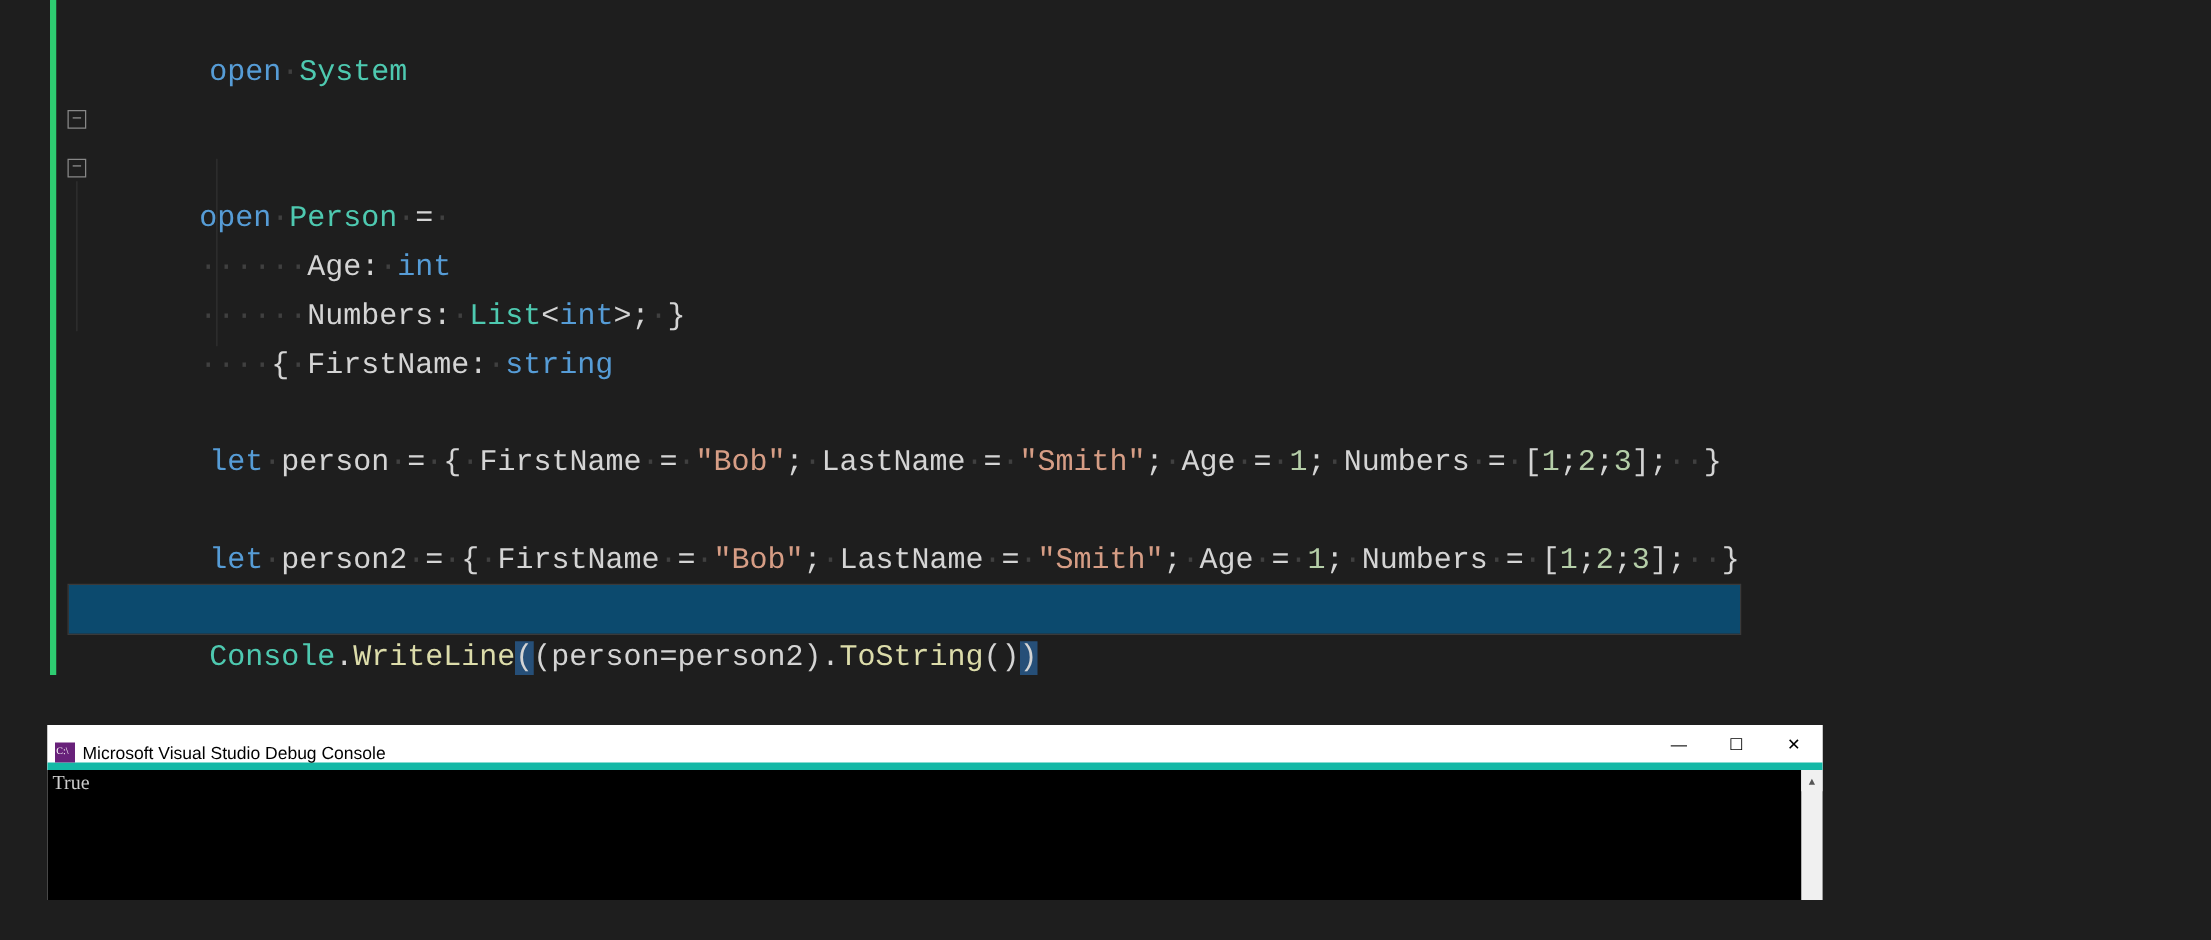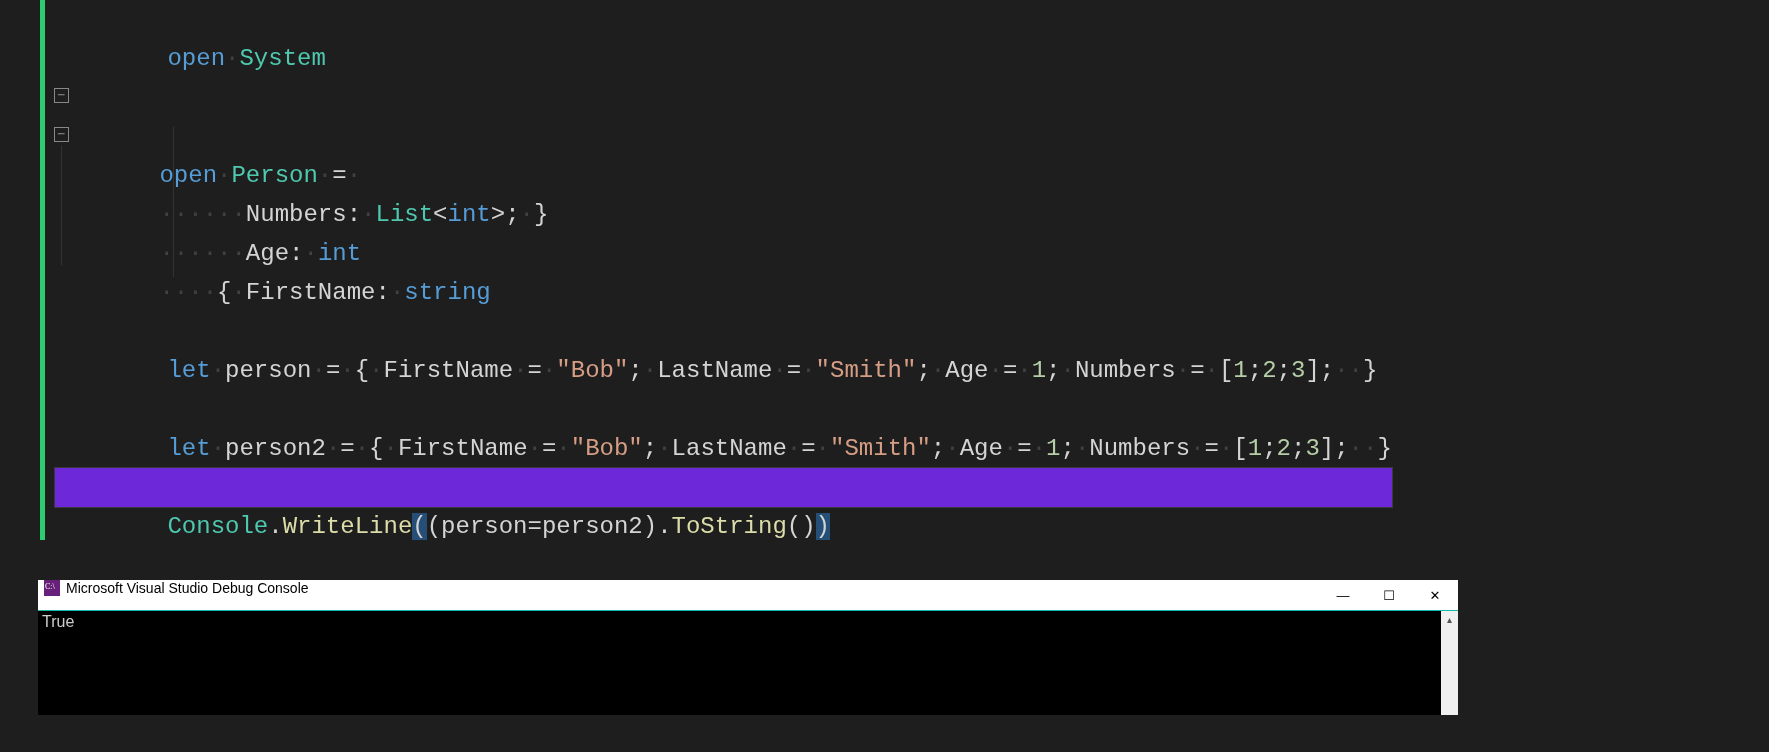--- a/index.html
+++ b/index.html
@@ -10,28 +10,28 @@
 .fold{position:absolute;left:-1px;top:10px;width:13px;height:13px;border:1px solid #888;background:#1e1e1e;font-size:13px;line-height:11px;text-align:center;color:#888;font-family:monospace}
 .kw{color:#569cd6}
 .typ{color:#4ec9b0}
 .ident{color:#dcdcaa}
 .ws{color:#404040}
 .pn{color:#d4d4d4}
 .prop{color:#d4d4d4}
 .str{color:#d69d85}
 .num{color:#b5cea8}
 .hl{background:#264f78}
-.curline{background:#6d28d9;outline:1px solid #3a3a3a}
+.curline{background:#0c4a6e;outline:1px solid #3a3a3a}
 .console-win{position:absolute;left:38px;top:580px;width:1420px;background:#fff}
-.titlebar{height:30px;background:#fff;display:flex;align-items:flex-start;font-family:'Segoe UI',sans-serif;font-size:14px;color:#000;border-bottom:1px solid #14b8a6}
+.titlebar{height:30px;background:#fff;display:flex;align-items:flex-end;font-family:'Segoe UI',sans-serif;font-size:14px;color:#000;border-bottom:6px solid #14b8a6}
 .titlebar-icon{width:16px;height:16px;background:#68217a;margin:0 6px;display:inline-block;position:relative}
 .titlebar-icon::after{content:"C:\\";color:#fff;font-size:8px;position:absolute;left:1px;top:2px;font-family:Consolas}
 .title-text{flex:1}
 .win-btn{width:46px;height:30px;display:flex;align-items:center;justify-content:center;font-family:'Segoe UI',sans-serif;font-size:13px;color:#000}
-.console-body{background:#000;color:#ccc;font-family:Liberation Sans, sans-serif;font-size:16px;padding:2px 4px;height:100px;position:relative}
+.console-body{background:#000;color:#ccc;font-family:Liberation Serif, serif;font-size:16px;padding:2px 4px;height:100px;position:relative}
 .scroll{position:absolute;right:0;top:0;width:17px;height:100%;background:#f0f0f0}
 .scroll-up{width:17px;height:17px;display:flex;align-items:center;justify-content:center;font-size:10px;color:#555;background:#f0f0f0}
 .vline{position:absolute;width:1px;background:#404040;opacity:.6}
 </style>
 </head>
 <body>
 
 <div class="editor">
   <div class="green-bar"></div>
   <div class="code">
@@ -49,25 +49,25 @@
 
     <div class="line">
       <span class="fold">−</span>
       <span class="vline" style="left:6px;top:28px;height:120px"></span>
       <span class="vline" style="left:118px;top:10px;height:150px"></span>
       <span style="padding-left:18px"></span><span class="ws">····</span><span class="pn">{</span><span class="ws">·</span><span class="prop">FirstName</span><span class="pn">:</span><span class="ws">·</span><span class="kw">string</span>
     </div>
 
 
     <div class="line" style="padding-left:18px">
-      <span class="ws">······</span><span class="prop">Numbers</span><span class="pn">:</span><span class="ws">·</span><span class="typ">List</span><span class="pn">&lt;</span><span class="kw">int</span><span class="pn">&gt;</span><span class="pn">;</span><span class="ws">·</span><span class="pn">}</span>
+      <span class="ws">······</span><span class="prop">Age</span><span class="pn">:</span><span class="ws">·</span><span class="kw">int</span>
     </div>
 
     <div class="line" style="padding-left:18px">
-      <span class="ws">······</span><span class="prop">Age</span><span class="pn">:</span><span class="ws">·</span><span class="kw">int</span>
+      <span class="ws">······</span><span class="prop">Numbers</span><span class="pn">:</span><span class="ws">·</span><span class="typ">List</span><span class="pn">&lt;</span><span class="kw">int</span><span class="pn">&gt;</span><span class="pn">;</span><span class="ws">·</span><span class="pn">}</span>
     </div>
 
     <div class="line"></div>
     <div class="line"></div>
 
     <div class="line" style="padding-left:26px">
       <span class="kw">let</span><span class="ws">·</span><span class="prop">person</span><span class="ws">·</span><span class="pn">=</span><span class="ws">·</span><span class="pn">{</span><span class="ws">·</span><span class="prop">FirstName</span><span class="ws">·</span><span class="pn">=</span><span class="ws">·</span><span class="str">"Bob"</span><span class="pn">;</span><span class="ws">·</span><span class="prop">LastName</span><span class="ws">·</span><span class="pn">=</span><span class="ws">·</span><span class="str">"Smith"</span><span class="pn">;</span><span class="ws">·</span><span class="prop">Age</span><span class="ws">·</span><span class="pn">=</span><span class="ws">·</span><span class="num">1</span><span class="pn">;</span><span class="ws">·</span><span class="prop">Numbers</span><span class="ws">·</span><span class="pn">=</span><span class="ws">·</span><span class="pn">[</span><span class="num">1</span><span class="pn">;</span><span class="num">2</span><span class="pn">;</span><span class="num">3</span><span class="pn">]</span><span class="pn">;</span><span class="ws">··</span><span class="pn">}</span>
     </div>
 
     <div class="line"></div>

